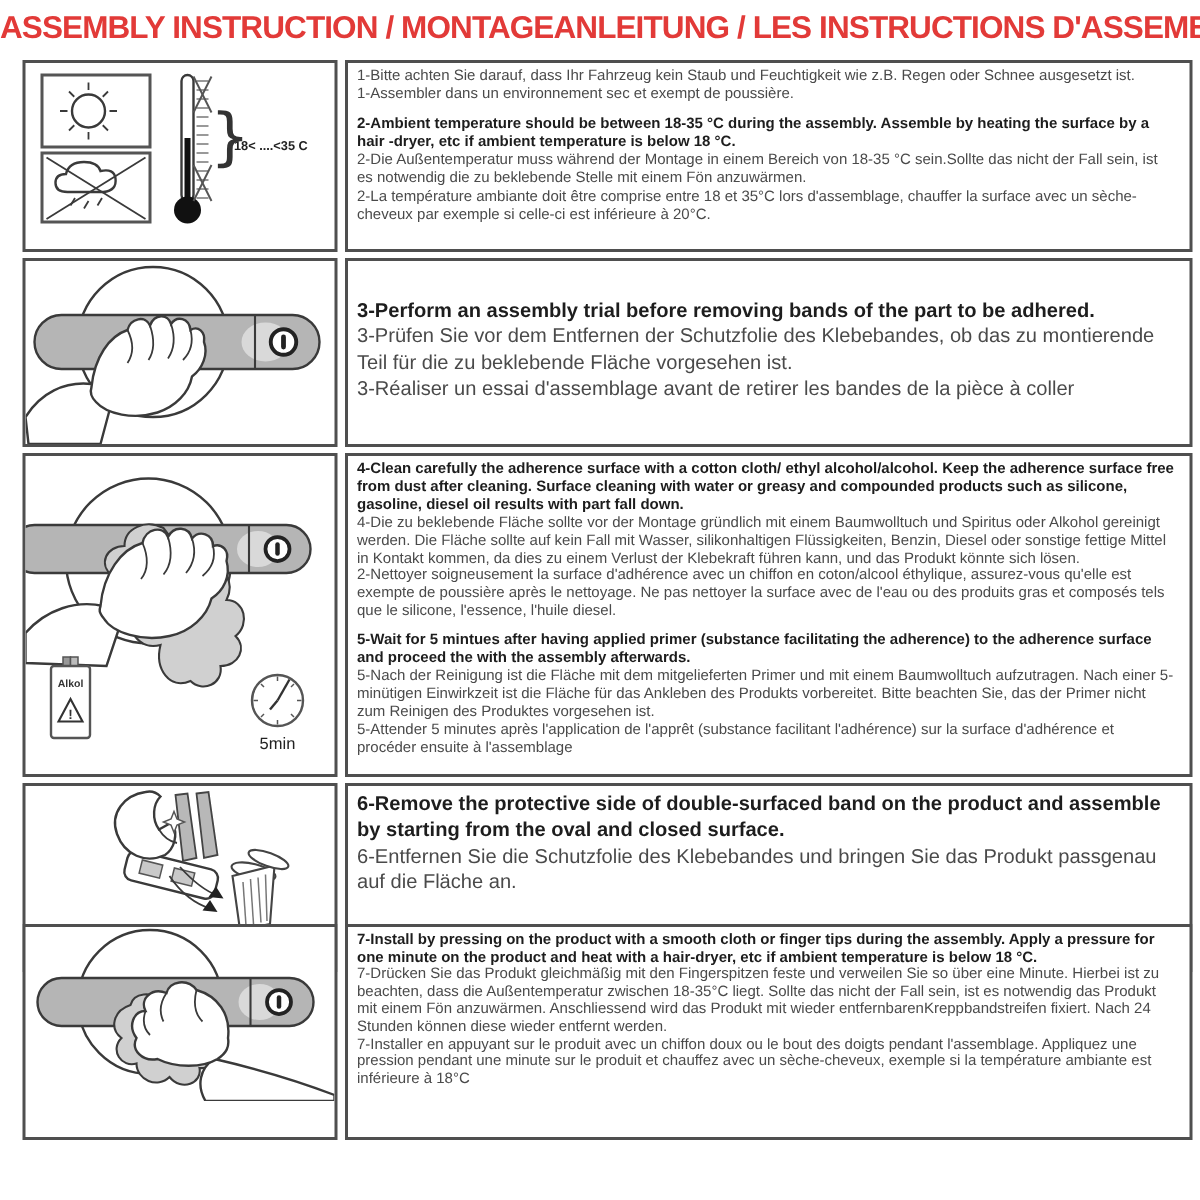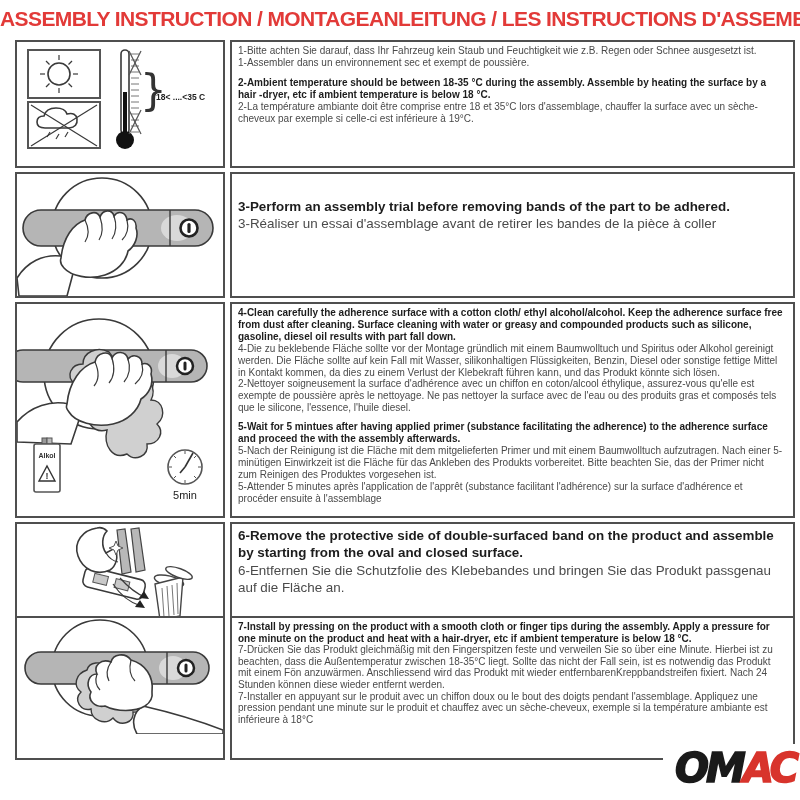--- a/index.html
+++ b/index.html
@@ -96,21 +96,22 @@
           </g>
           <text x="123" y="63" font-size="42" fill="#333" font-family="DejaVu Sans">}</text>
           <text x="139" y="58" font-size="8.5" font-weight="bold" fill="#222">18&lt; ....&lt;35 C</text>
         </g>
       </svg>
     </div>
     <div class="textbox sm">
       <p class="p n">1-Bitte achten Sie darauf, dass Ihr Fahrzeug kein Staub und Feuchtigkeit wie z.B. Regen oder Schnee ausgesetzt ist.</p>
       <p class="p n">1-Assembler dans un environnement sec et exempt de poussière.</p>
       <p class="p b g">2-Ambient temperature should be between 18-35 °C  during the assembly. Assemble by heating the surface by a hair -dryer, etc if ambient temperature is below 18 °C.</p>
-      <p class="p n">2-La température ambiante doit être comprise entre 18 et 35°C lors d'assemblage, chauffer la surface avec un sèche-cheveux par exemple si celle-ci est inférieure à 19°C.</p>
+      <p class="p n">2-Die Außentemperatur muss während der Montage in einem Bereich von 18-35 °C  sein.Sollte das nicht der Fall sein, ist es notwendig die zu beklebende Stelle mit einem Fön anzuwärmen.</p>
+      <p class="p n">2-La température ambiante doit être comprise entre 18 et 35°C lors d'assemblage, chauffer la surface avec un sèche-cheveux par exemple si celle-ci est inférieure à 20°C.</p>
     </div>
   </div>
 
   <div class="row" style="top:172px;height:126px">
     <div class="illus">
       <svg width="206" height="122" viewBox="0 0 206 122">
         <circle cx="85" cy="54" r="50" class="ln"></circle>
         <g>
           <rect x="6" y="36" width="190" height="36" rx="18" class="gray"></rect>
           <ellipse cx="160" cy="54" rx="16" ry="13" fill="#d9d9d9" stroke="none"></ellipse>
@@ -125,20 +126,21 @@
             <path d="M68,46 C72,54 72,62 68,68"></path>
               <path d="M83,43 C86,52 86,60 82,66"></path>
             <path d="M97,42 C100,51 99,59 95,65"></path>
               <path d="M110,46 C112,54 110,61 105,66"></path>
           </g>
         </g>
       </svg>
     </div>
     <div class="textbox lg pt2">
       <p class="p b">3-Perform an assembly trial before removing bands of the part to be adhered.</p>
+      <p class="p n">3-Prüfen Sie vor dem Entfernen der Schutzfolie des Klebebandes, ob das zu montierende Teil für die zu beklebende Fläche vorgesehen ist.</p>
       <p class="p n">3-Réaliser un essai d'assemblage avant de retirer les bandes de la pièce à coller</p>
     </div>
   </div>
 
   <div class="row" style="top:302px;height:216px">
     <div class="illus">
       <svg width="206" height="212" viewBox="0 0 206 212">
         <circle cx="82" cy="70" r="55" class="ln"></circle>
         <g>
           <rect x="-10" y="46" width="200" height="32" rx="16" class="gray"></rect>
@@ -259,17 +261,14 @@
         </g>
       </svg>
     </div>
     <div class="textbox sm5">
       <p class="p b">7-Install by pressing on the product with a smooth cloth or finger tips during the assembly. Apply a pressure for one minute on the product and heat with a hair-dryer, etc if ambient temperature is below 18 °C.</p>
       <p class="p n">7-Drücken Sie das Produkt gleichmäßig mit den Fingerspitzen feste und verweilen Sie so über eine Minute. Hierbei ist zu beachten, dass die Außentemperatur zwischen 18-35°C liegt. Sollte das nicht der Fall sein, ist es notwendig das Produkt mit einem Fön anzuwärmen. Anschliessend wird das Produkt mit wieder entfernbarenKreppbandstreifen fixiert. Nach 24 Stunden können diese wieder entfernt werden.</p>
       <p class="p n">7-Installer en appuyant sur le produit avec un chiffon doux ou le bout des doigts pendant l'assemblage. Appliquez une pression pendant une minute sur le produit et chauffez avec un sèche-cheveux, exemple si la température ambiante est inférieure à 18°C</p>
     </div>
   </div>
 
-  <div class="logo">
-    <span class="lb">OM</span><span class="lr">AC</span>
-  </div>
 
 </div>
 
 </body></html>

